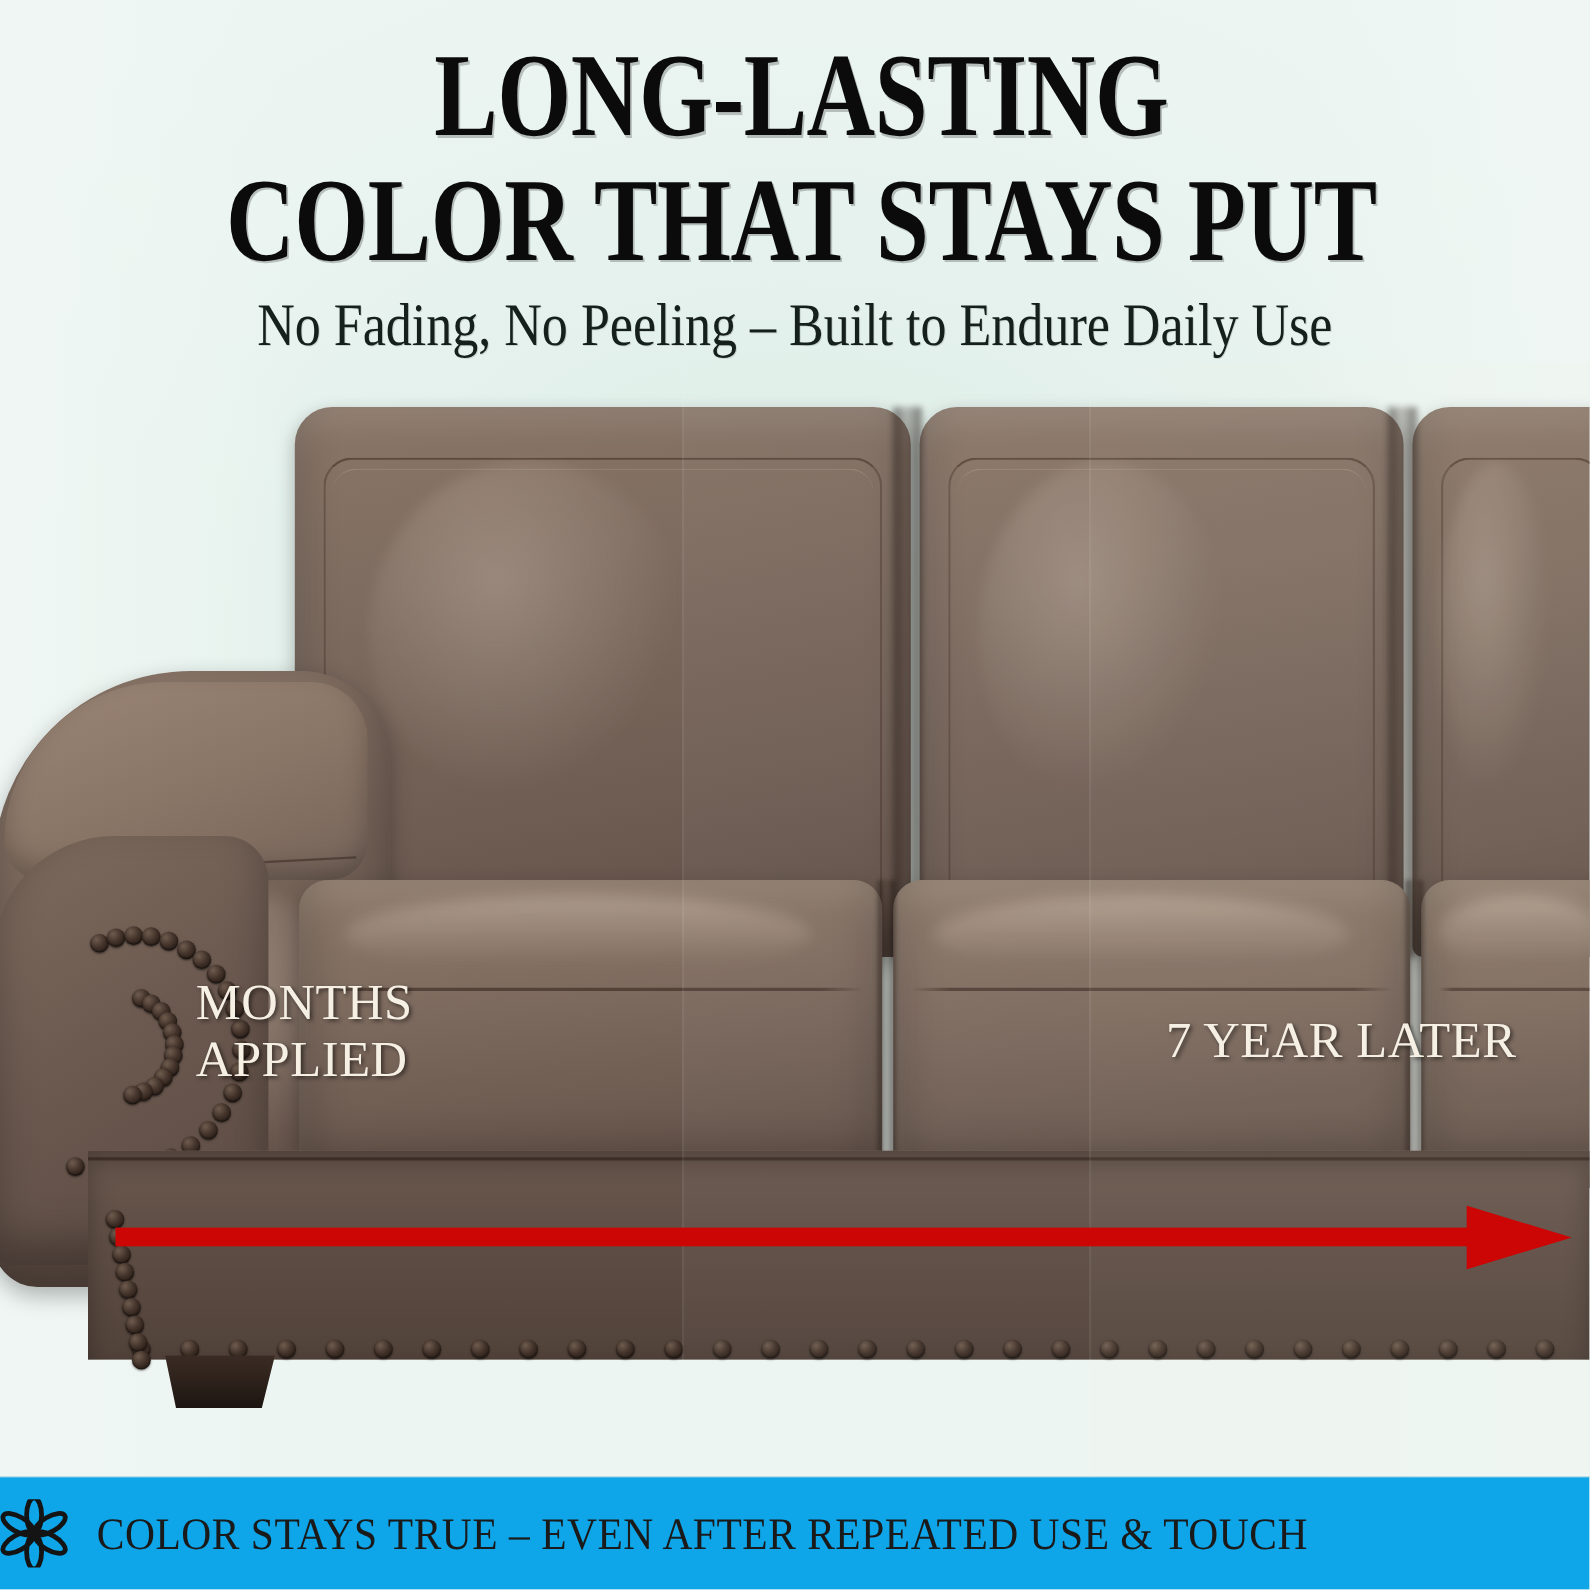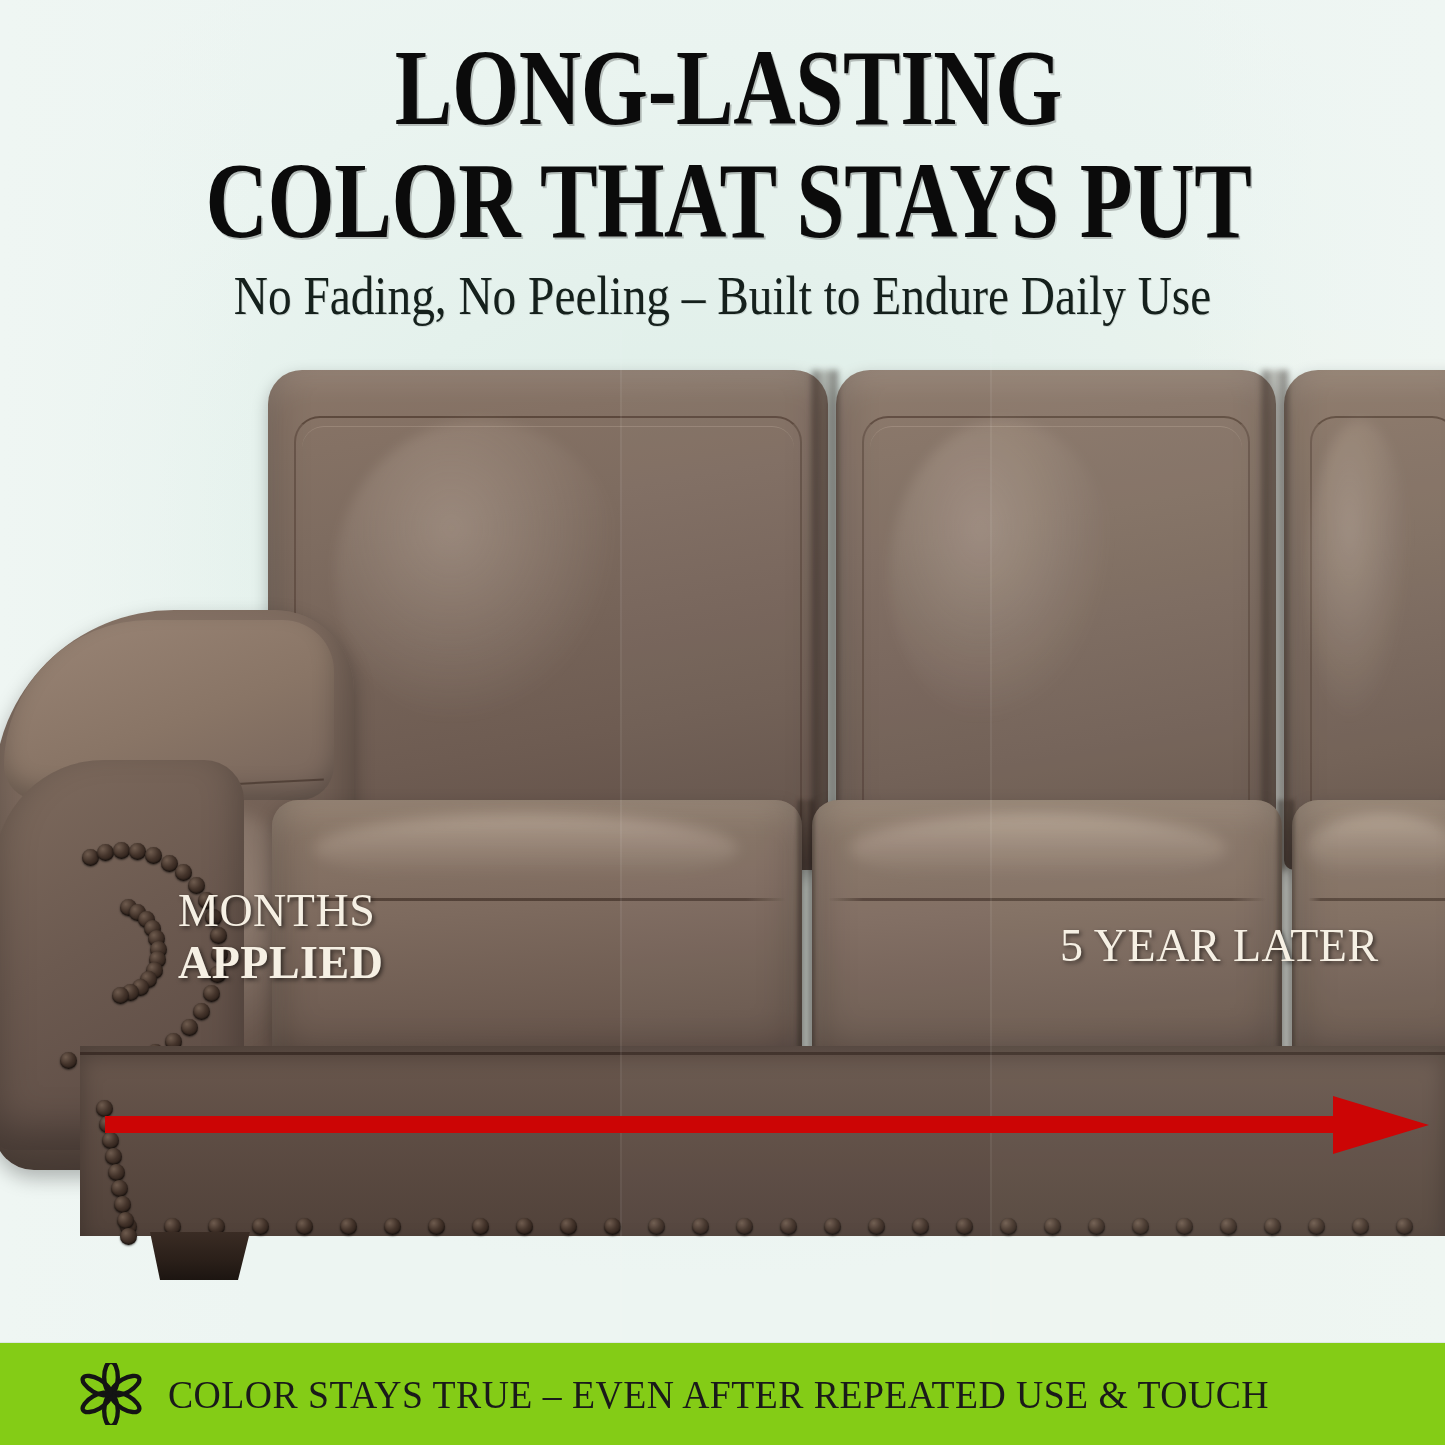--- a/index.html
+++ b/index.html
@@ -202,40 +202,40 @@
     position:absolute;color:#F6F0E4;
     font-family:"Liberation Serif",serif;
     font-weight:normal;
     text-shadow:2px 2px 4px rgba(0,0,0,0.55);
     line-height:1.12;
     letter-spacing:0.5px;
   }
   #lblFresh{left:178px;top:885px;font-size:46px;text-align:left;}
   #lbl6mo{left:630px;top:885px;font-size:46px;text-align:center;width:270px;}
   #lbl1yr{left:1060px;top:920px;font-size:46px;text-align:left;white-space:nowrap;}
-  .lbl .l2{display:block;font-weight:bold;}
+  .lbl .l2{display:block;}
   #lbl6mo .l2{text-align:center;}
 
   
   .arrow-shaft{
     position:absolute;left:105px;top:1116px;width:1240px;height:17px;
     background:#CC0505;
   }
   .arrow-head{
     position:absolute;left:1333px;top:1096px;width:96px;height:58px;
     background:#CC0505;
     clip-path:polygon(0% 0%, 100% 50%, 0% 100%);
   }
 
   
   .banner{
     position:absolute;left:0;bottom:0;width:1445px;height:102px;
-    background:#84cc16;
+    background:#0ea5e9;
     border-top:1px solid #DCE8E3;
-    display:flex;align-items:center;justify-content:center;
+    display:flex;align-items:center;justify-content:flex-start;
   }
   .banner-inner{display:flex;align-items:center;gap:26px;}
   .flower{width:62px;height:62px;flex:0 0 auto;display:block;}
   .banner-text{
     font-family:"Liberation Serif",serif;
     font-size:41px;color:#1A1A1A;letter-spacing:0.5px;
     transform:scaleX(0.92);transform-origin:left center;
     white-space:nowrap;
   }
 </style>
@@ -388,21 +388,21 @@
     <div class="panel-edge" id="pe2"></div>
   </div>
 
   <div class="lbl" id="lblFresh">
     <span>MONTHS</span>
     <span class="l2">APPLIED</span>
   </div>
   <div class="lbl" id="lbl6mo">
   </div>
   <div class="lbl" id="lbl1yr">
-    <span>5 YEAR LATER</span>
+    <span>7 YEAR LATER</span>
   </div>
 
   <div class="arrow-shaft"></div>
   <div class="arrow-head"></div>
 
   <div class="banner">
     <div class="banner-inner">
       <svg class="flower" viewBox="0 0 100 100">
         <g fill="none" stroke="#141414" stroke-width="7">
           <g transform="translate(50,50)">

